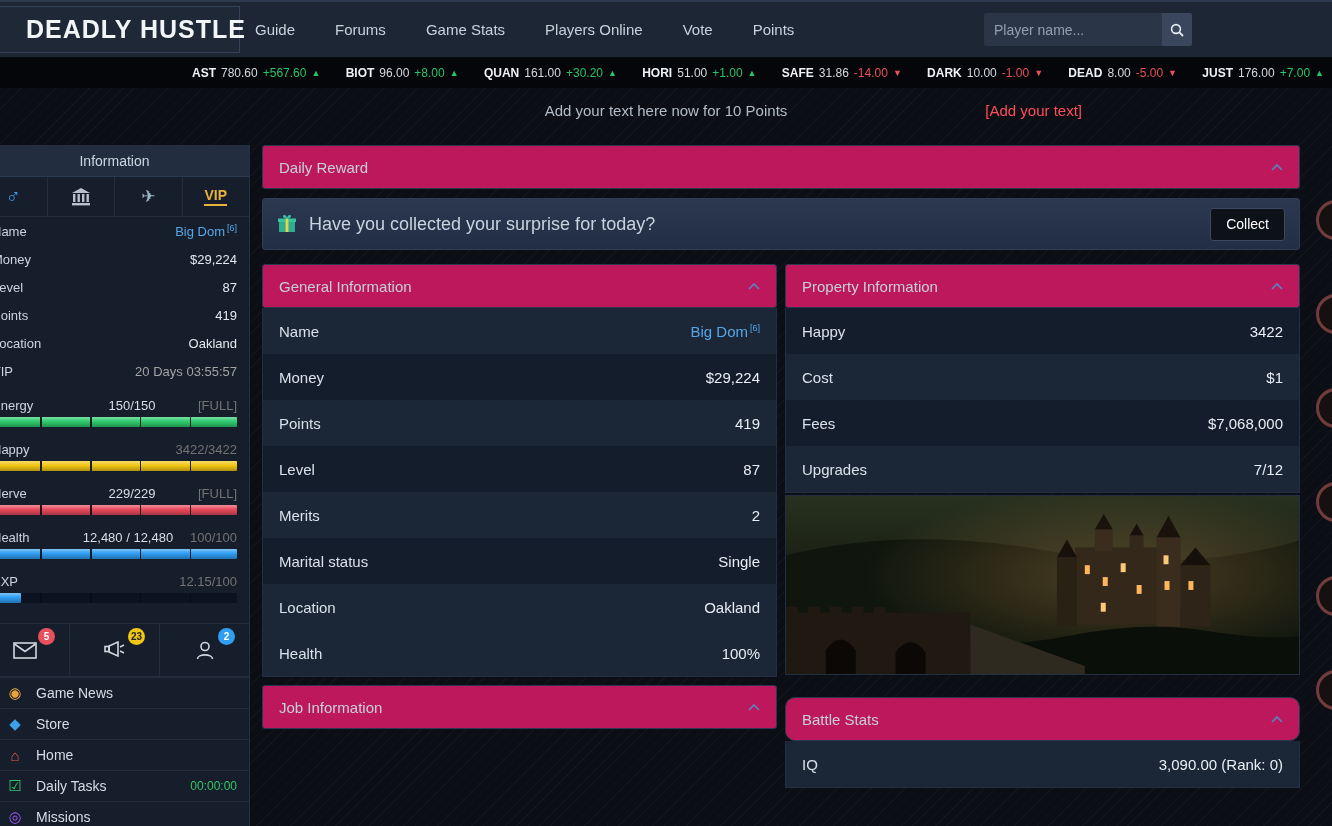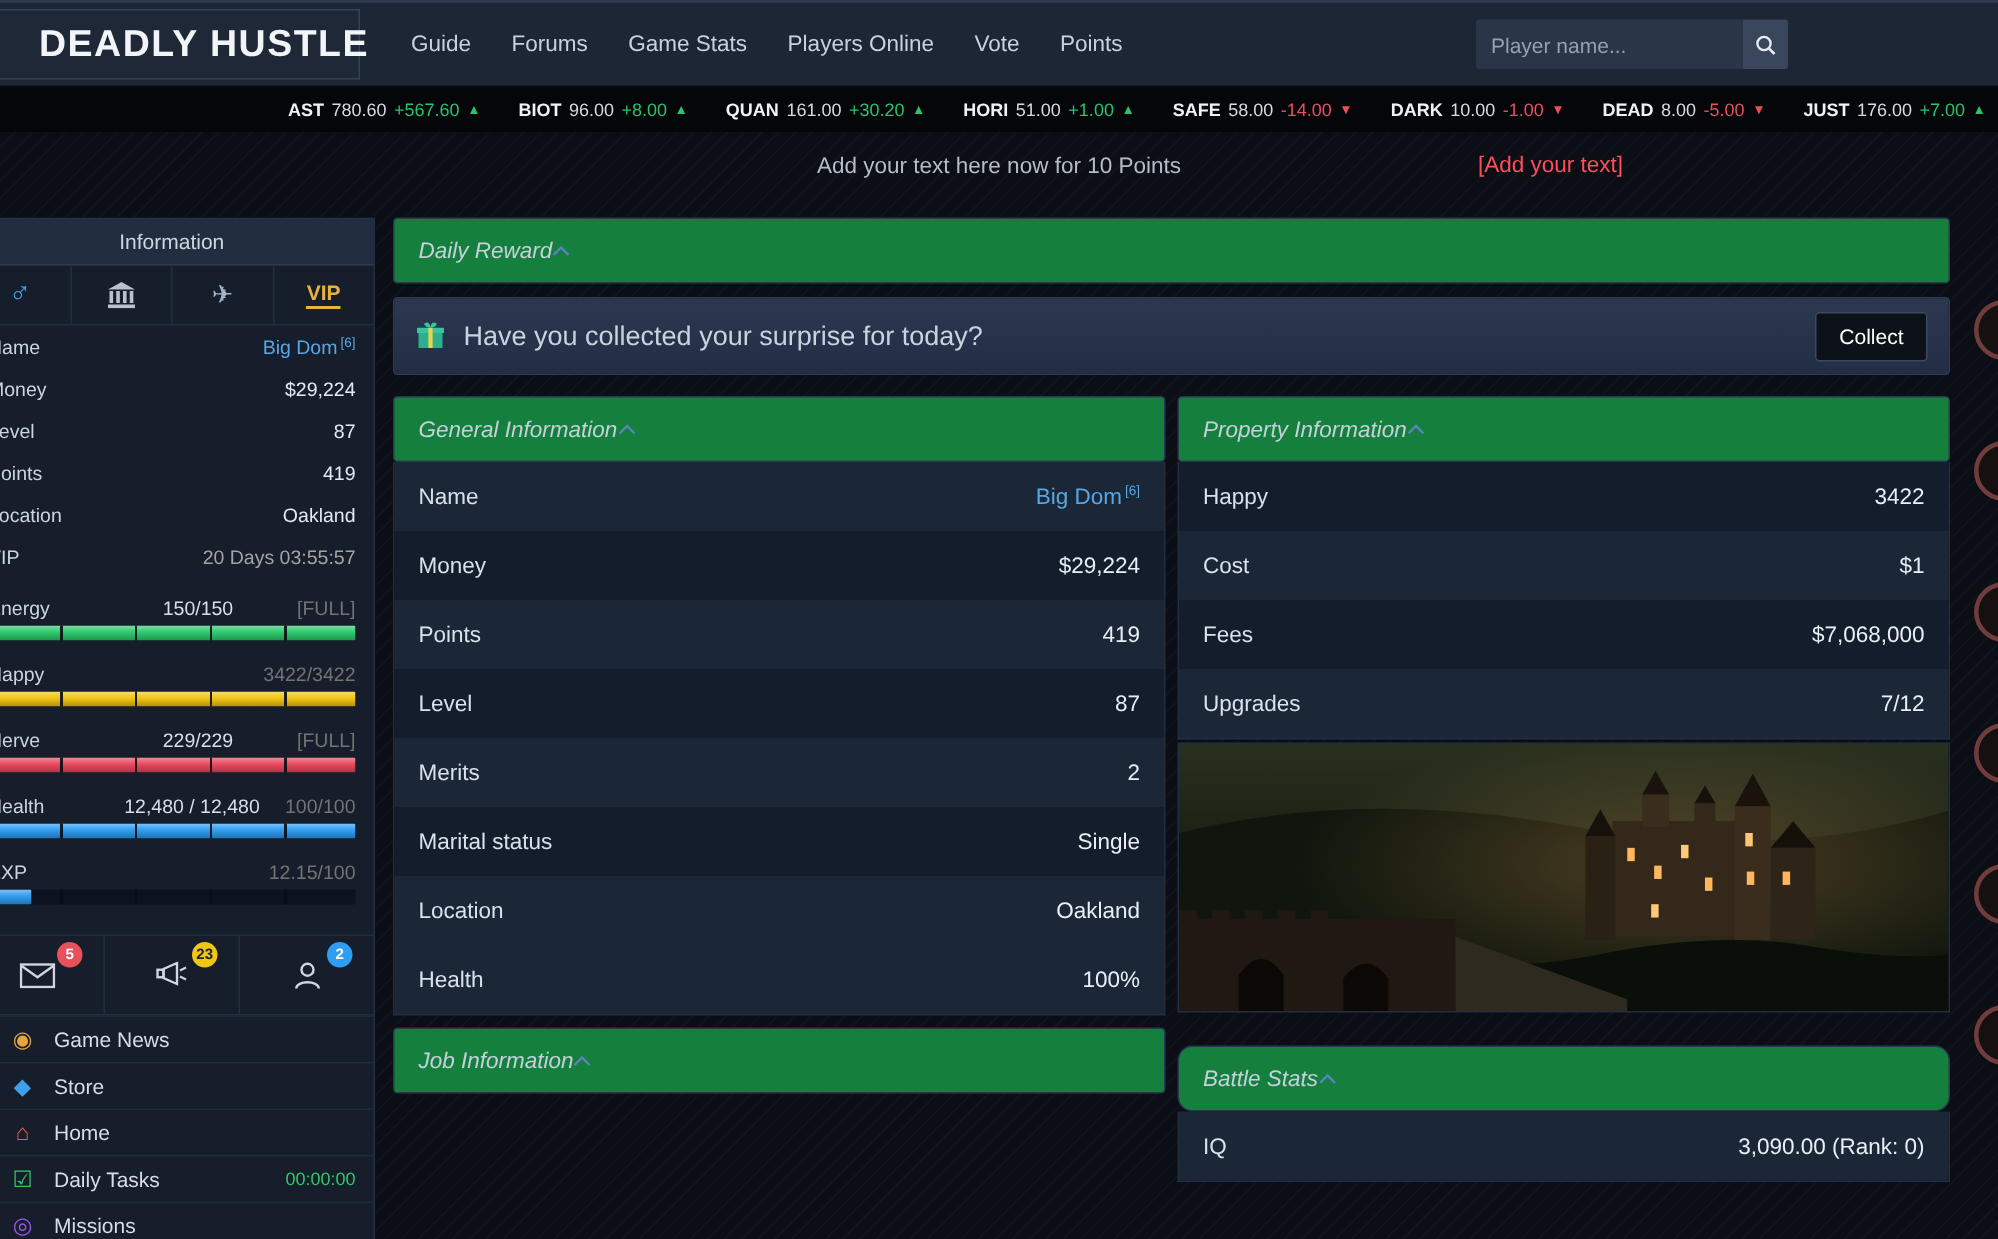--- a/index.html
+++ b/index.html
@@ -8,21 +8,21 @@
     width:1332px; height:826px; overflow:hidden; position:relative;
     background-color:#0b0f15;
     background-image:repeating-linear-gradient(315deg, rgba(255,255,255,0.022) 0 1px, transparent 1px 8px);
     font-family:"Liberation Sans", sans-serif;
     color:#dfe6ee;
   }
   
   .topbar { height:58px; background:#1c2634; border-top:2px solid #2e3b4e; border-bottom:1px solid #090d12; display:flex; align-items:center; }
   .logo-box { width:240px; height:47px; border:1px solid #33425a; border-left:none; display:flex; align-items:center; padding-left:26px; background:#1e2836; }
   .logo { font-size:25px; font-weight:bold; color:#f2f5f8; letter-spacing:1px; white-space:nowrap; }
-  .nav { display:flex; gap:27px; margin-left:34px; }
+  .nav { display:flex; gap:40px; margin-left:15px; }
   .nav a { color:#c9d2dc; font-size:15px; text-decoration:none; white-space:nowrap; cursor:pointer; }
   .search { margin-left:auto; margin-right:140px; display:flex; align-items:center; }
   .search input { width:178px; height:33px; background:#2a3547; border:none; border-radius:2px 0 0 2px; padding:0 10px; color:#dfe6ee; font-size:14px; outline:none; }
   .search input::placeholder { color:#95a1b0; }
   .search button { width:30px; height:33px; background:#39465c; border:none; border-radius:0 2px 2px 0; display:flex; align-items:center; justify-content:center; cursor:pointer; }
   
   .ticker { height:30px; background:#04060a; display:flex; align-items:center; padding:0 8px 0 192px; justify-content:space-between; }
   .titem { display:flex; align-items:center; gap:5px; font-size:12px; white-space:nowrap; cursor:pointer; }
   .tsym { font-weight:bold; color:#eef2f6; }
   .tval { color:#d5dbe2; }
@@ -63,21 +63,21 @@
   .ncell { flex:1; position:relative; display:flex; align-items:center; justify-content:center; border-right:1px solid #222d3d; cursor:pointer; }
   .ncell:last-child { border-right:none; }
   .badge { position:absolute; top:4px; right:14px; min-width:17px; height:17px; padding:0 3px; border-radius:9px; font-size:10px; font-weight:bold; display:flex; align-items:center; justify-content:center; }
   .menu { }
   .mitem { display:flex; align-items:center; height:31px; padding:0 12px 0 26px; border-top:1px solid #202b3b; font-size:14px; cursor:pointer; }
   .micon { width:18px; font-size:15px; margin-right:12px; text-align:center; }
   .mlabel { color:#d5dde6; white-space:nowrap; }
   .mtimer { margin-left:auto; color:#35c46a; font-size:12px; }
   
   .main { flex:1; margin-left:12px; margin-right:32px; min-width:0; }
-  .panel-header { height:44px; background:#15803d; border:1px solid #2a3850; border-radius:3px; display:flex; align-items:center; padding:0 16px; font-size:15px; color:#c6d0dc; cursor:pointer;font-style:italic; }
+  .panel-header { height:44px; background:#be185d; border:1px solid #2a3850; border-radius:3px; display:flex; align-items:center; justify-content:space-between; padding:0 16px; font-size:15px; color:#c6d0dc; cursor:pointer; }
   .reward-body { margin-top:9px; height:52px; background:linear-gradient(#2b3850,#222e44); border:1px solid #2e3c56; border-radius:3px; display:flex; align-items:center; padding:0 14px; }
   .reward-text { margin-left:12px; font-size:18px; color:#c9d3de; }
   .collect-btn { margin-left:auto; background:#0d1219; color:#ffffff; border:1px solid #3c4860; border-radius:3px; height:33px; padding:0 15px; font-size:14px; cursor:pointer; font-family:"Liberation Sans", sans-serif; }
   .cols { display:flex; gap:8px; margin-top:14px; align-items:flex-start; }
   .col { flex:1; min-width:0; }
   .prow { height:46px; display:flex; align-items:center; justify-content:space-between; padding:0 16px; font-size:15px; }
   .prow.odd { background:#1b2636; }
   .prow.even { background:#141d2c; }
   .plabel { color:#d9e1ea; }
   .pvalue { color:#e8eef5; white-space:nowrap; }
@@ -138,21 +138,21 @@
       <span class="tarr up">▲</span>
     </div>
   <div class="titem">
       <span class="tsym">HORI</span>
       <span class="tval">51.00</span>
       <span class="up">+1.00</span>
       <span class="tarr up">▲</span>
     </div>
   <div class="titem">
       <span class="tsym">SAFE</span>
-      <span class="tval">58.00</span>
+      <span class="tval">31.86</span>
       <span class="down">-14.00</span>
       <span class="tarr down">▼</span>
     </div>
   <div class="titem">
       <span class="tsym">DARK</span>
       <span class="tval">10.00</span>
       <span class="down">-1.00</span>
       <span class="tarr down">▼</span>
     </div>
   <div class="titem">

